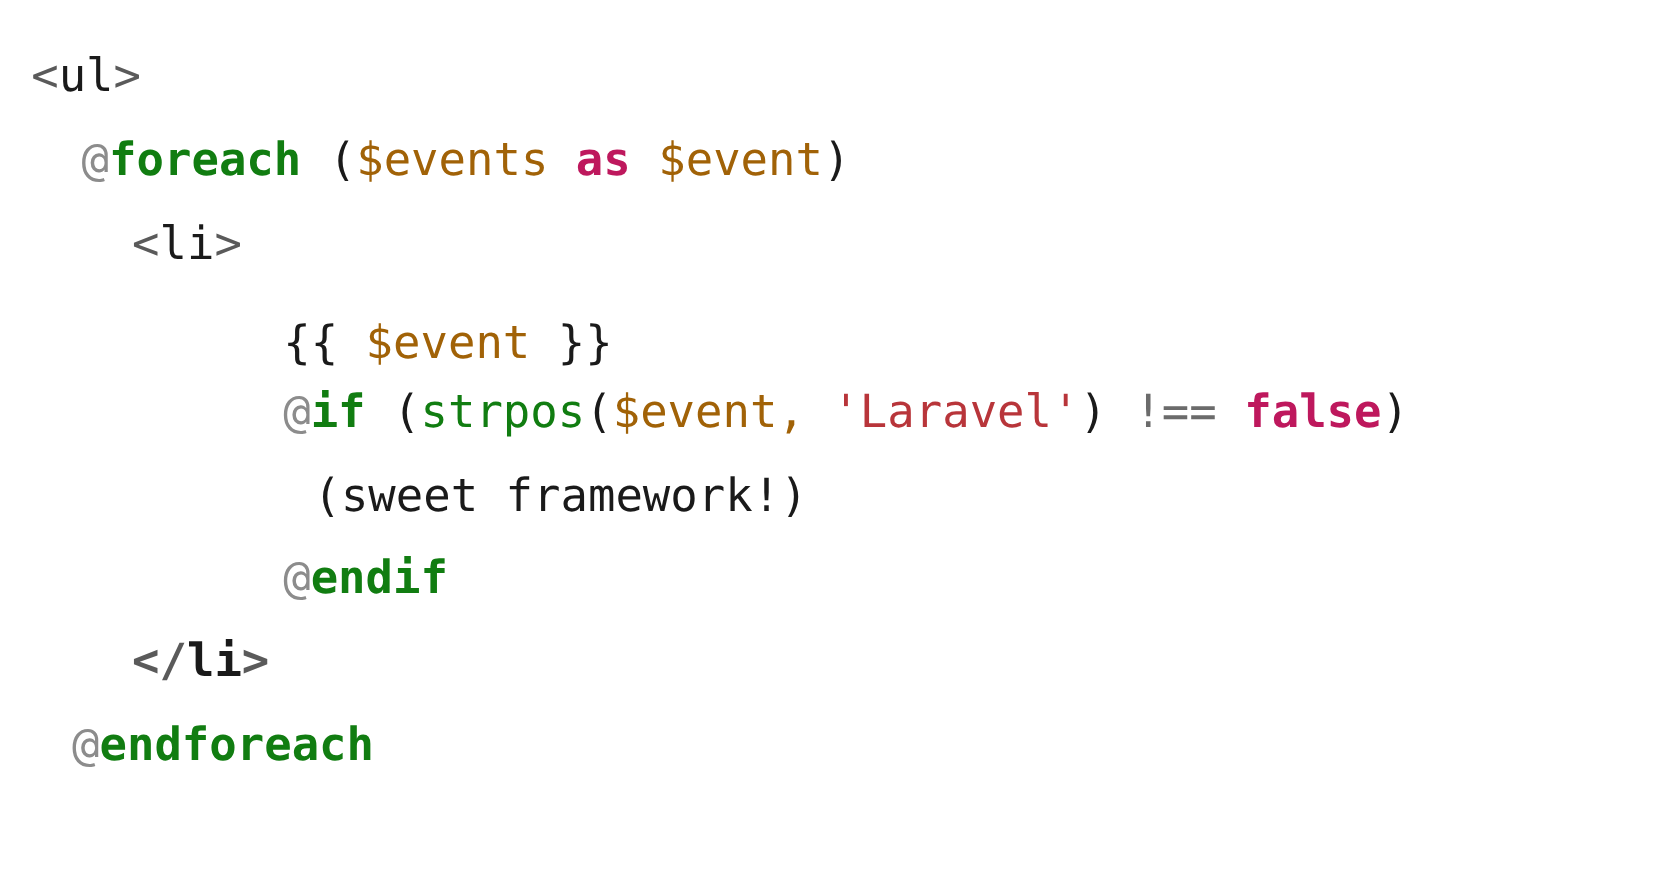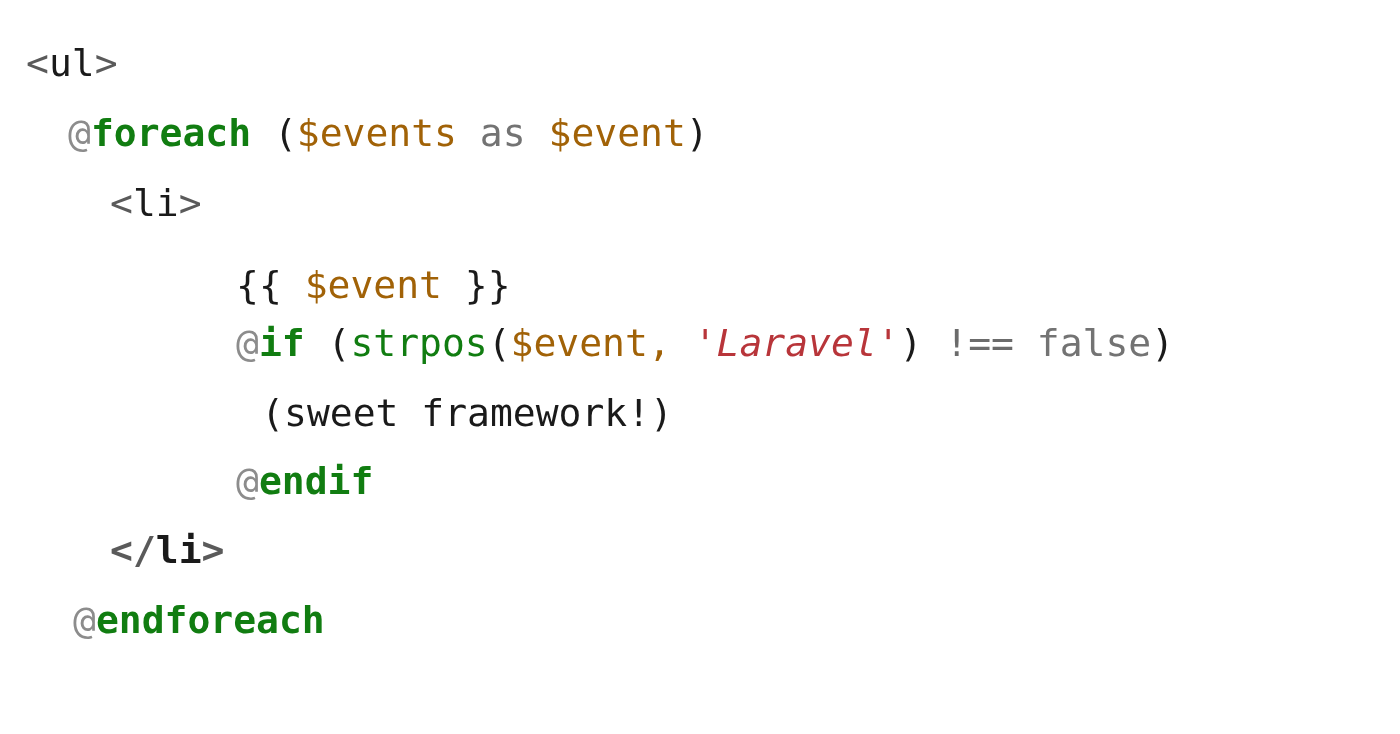--- a/index.html
+++ b/index.html
@@ -31,33 +31,33 @@
     font-family: "DejaVu Sans Mono", "Liberation Mono", monospace;
     letter-spacing: 0px;
   }
   
   .tok-plain      { color: #1a1a1a; }
   .tok-punct      { color: #1a1a1a; }
   .tok-tagbracket { color: #5a5a5a; }
   .tok-tagname    { color: #1a1a1a; }
   .tok-sigil      { color: #8c8c8c; }
   .tok-directive  { color: #117d11; font-weight: bold; }
-  .tok-keyword    { color: #737373; font-weight: normal; }
+  .tok-keyword    { color: #be185d; font-weight: bold; }
   .tok-function   { color: #117d11; font-weight: normal; }
   .tok-variable   { color: #a16207; font-weight: normal; }
-  .tok-string     { color: #b8353a; font-weight: normal; font-style: italic; }
+  .tok-string     { color: #b8353a; font-weight: normal; }
   .tok-operator   { color: #6b6b6b; font-weight: normal; }
   .tok-brace      { color: #1a1a1a; font-weight: normal; }
 </style>
 </head>
 <body>
 
 <div id="code-block">
     <div class="code-line" style="top: 40px; left: 26px;"><span class="tok-tagbracket">&lt;</span><span class="tok-tagname">ul</span><span class="tok-tagbracket">&gt;</span></div>
     <div class="code-line" style="top: 110px; left: 68px;"><span class="tok-sigil">@</span><span class="tok-directive">foreach</span><span class="tok-punct"> (</span><span class="tok-variable">$events</span><span class="tok-plain"> </span><span class="tok-keyword">as</span><span class="tok-plain"> </span><span class="tok-variable">$event</span><span class="tok-punct">)</span></div>
     <div class="code-line" style="top: 180px; left: 110px;"><span class="tok-tagbracket">&lt;</span><span class="tok-tagname">li</span><span class="tok-tagbracket">&gt;</span></div>
     <div class="code-line" style="top: 250px; left: 236px; margin-top: 12px;"><span class="tok-brace">{{ </span><span class="tok-variable">$event</span><span class="tok-brace"> }}</span></div>
     <div class="code-line" style="top: 320px; left: 236px;"><span class="tok-sigil">@</span><span class="tok-directive">if</span><span class="tok-punct"> (</span><span class="tok-function">strpos</span><span class="tok-punct">(</span><span class="tok-variable">$event</span><span class="tok-variable">, </span><span class="tok-string">'Laravel'</span><span class="tok-punct">)</span><span class="tok-plain"> </span><span class="tok-operator">!==</span><span class="tok-plain"> </span><span class="tok-keyword">false</span><span class="tok-punct">)</span></div>
     <div class="code-line" style="top: 390px; left: 261.2px;"><span class="tok-plain">(sweet framework!)</span></div>
     <div class="code-line" style="top: 458px; left: 236px;"><span class="tok-sigil">@</span><span class="tok-directive">endif</span></div>
     <div class="code-line" style="top: 527px; left: 110px; font-weight: bold;"><span class="tok-tagbracket">&lt;</span><span class="tok-tagbracket">/</span><span class="tok-tagname">li</span><span class="tok-tagbracket">&gt;</span></div>
-    <div class="code-line" style="top: 597px; left: 73px;"><span class="tok-sigil">@</span><span class="tok-directive">endforeach</span></div>
+    <div class="code-line" style="top: 597px; left: 60px;"><span class="tok-sigil">@</span><span class="tok-directive">endforeach</span></div>
   </div>
 
 </body></html>

